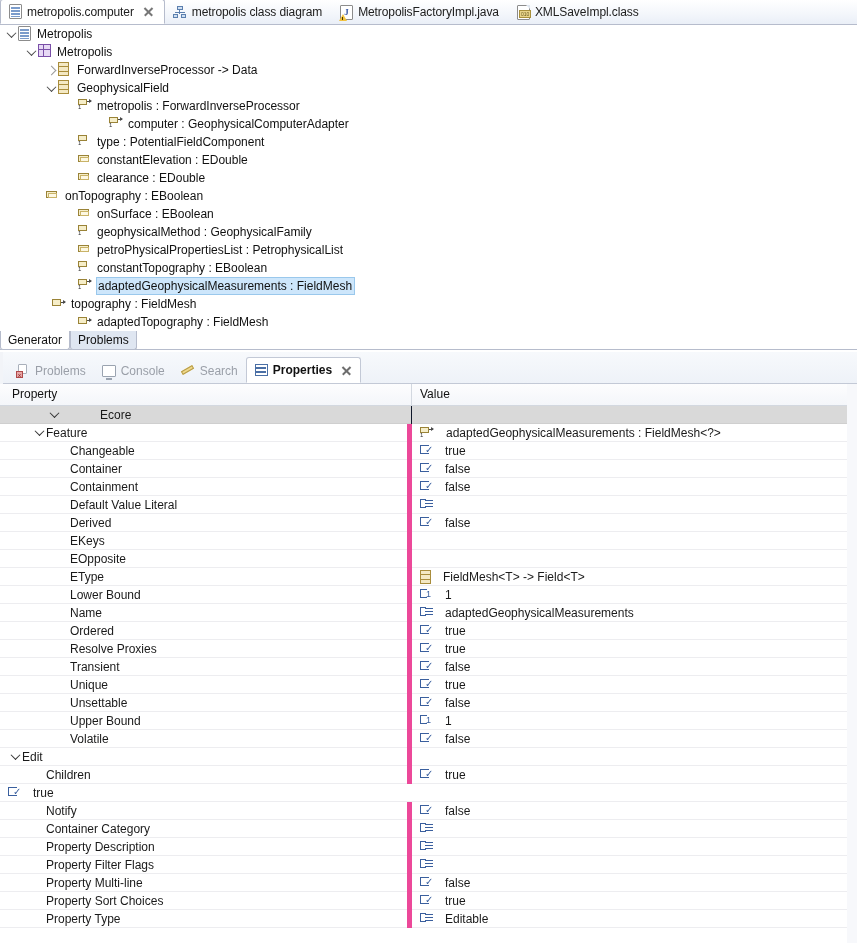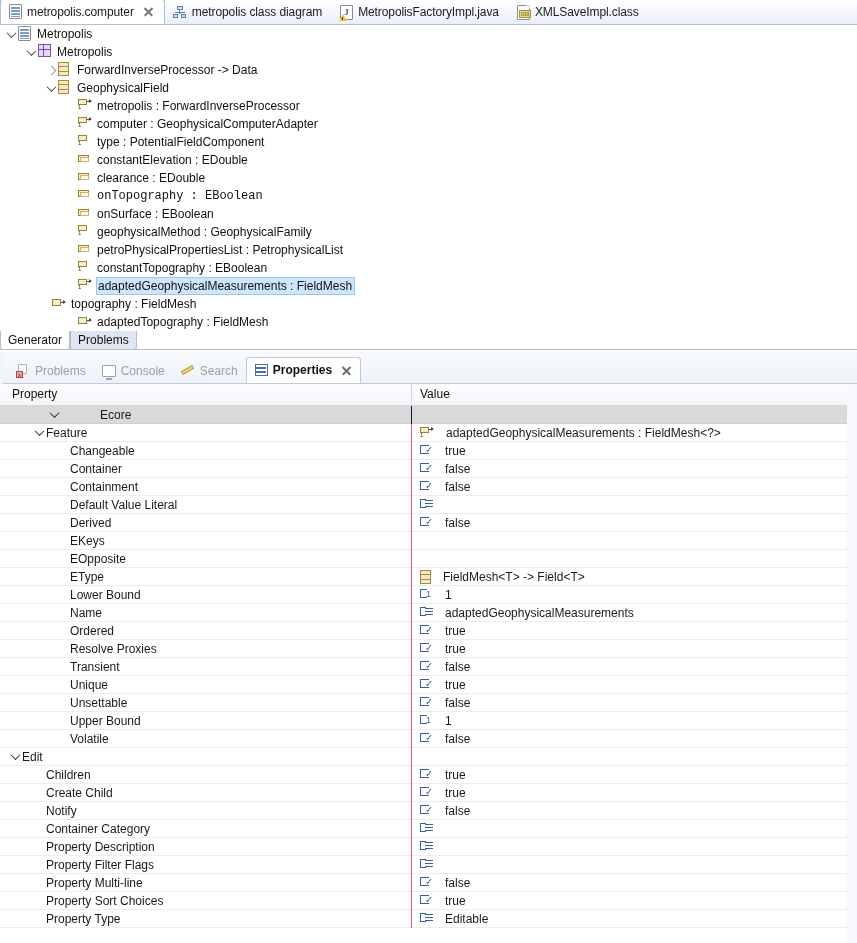--- a/index.html
+++ b/index.html
@@ -185,21 +185,21 @@
     border-bottom:1px solid #d3d8e0;
     font-size:12px; color:#111;
   }
   .ph-prop { width:412px; padding-left:12px; border-right:1px solid #d3d8e0; height:22px; line-height:21px;}
   .ph-val  { flex:1; padding-left:8px; height:22px; line-height:21px;}
 
   .prow { height:18px; display:flex; align-items:center; font-size:12px; color:#1a1a1a;
           border-bottom:1px solid #ededf0; }
   .prow.group { background:#d9d9d9; border-bottom:1px solid #cfcfcf; }
   .pcell-name { width:412px; height:18px; display:flex; align-items:center;
-                border-right:1px solid #ec4899; white-space:nowrap; }
+                border-right:5px solid #ec4899; white-space:nowrap; }
   .prow.group .pcell-name { border-right:1px solid #0f172a;gap:39px; }
   .pcell-val  { flex:1; height:18px; display:flex; align-items:center; gap:12px;
                 padding-left:8px; white-space:nowrap; }
   .p-ind { display:inline-block; }
   .p-tw { width:14px; height:18px; display:inline-flex; align-items:center; justify-content:center; flex:0 0 14px;}
   .p-tw .chev { width:7px;height:7px;border-right:1.6px solid #333;border-bottom:1.6px solid #333;
                 transform:rotate(45deg) translate(-1px,-1px); }
 
   
   .ic-bool{width:13px;height:11px;flex:0 0 13px;position:relative;}
@@ -280,41 +280,41 @@
           <span class="chev"></span>
         </span>
         <span class="tico"><span class="ic ic-cls"></span></span>
         <span class="txt">GeophysicalField</span>
       </div>
       <div class="trow" style="padding-left: 64px;">
         <span class="twist "></span>
         <span class="tico"><span class="ic ic-ref"><span class="bx"></span><span class="ar"></span><span class="one">1</span></span></span>
         <span class="txt">metropolis : ForwardInverseProcessor</span>
       </div>
-      <div class="trow" style="padding-left: 64px;">
+      <div class="trow" style="padding-left: 95px;">
         <span class="twist "></span>
         <span class="tico"><span class="ic ic-ref"><span class="bx"></span><span class="ar"></span><span class="one">1</span></span></span>
         <span class="txt">computer : GeophysicalComputerAdapter</span>
       </div>
       <div class="trow" style="padding-left: 64px;">
         <span class="twist "></span>
         <span class="tico"><span class="ic ic-ref noarrow"><span class="bx"></span><span class="one">1</span></span></span>
         <span class="txt">type : PotentialFieldComponent</span>
       </div>
       <div class="trow" style="padding-left: 64px;">
         <span class="twist "></span>
         <span class="tico"><span class="ic ic-attr"><span class="bx"></span></span></span>
         <span class="txt">constantElevation : EDouble</span>
       </div>
       <div class="trow" style="padding-left: 64px;">
         <span class="twist "></span>
         <span class="tico"><span class="ic ic-attr"><span class="bx"></span></span></span>
         <span class="txt">clearance : EDouble</span>
       </div>
-      <div class="trow" style="padding-left: 64px; font-family: Liberation Mono, monospace;">
+      <div class="trow" style="padding-left: 32px;">
         <span class="twist "></span>
         <span class="tico"><span class="ic ic-attr"><span class="bx"></span></span></span>
         <span class="txt">onTopography : EBoolean</span>
       </div>
       <div class="trow" style="padding-left: 64px;">
         <span class="twist "></span>
         <span class="tico"><span class="ic ic-attr"><span class="bx"></span></span></span>
         <span class="txt">onSurface : EBoolean</span>
       </div>
       <div class="trow" style="padding-left: 64px;">
@@ -667,25 +667,20 @@
           </div>
           <div class="pcell-val">
             <span class="ic ic-bool">
               <span class="fr"></span>
               <span class="ck">✓</span>
             </span>
             <span>true</span>
           </div>
         </div>
         <div class="prow">
-          <div class="pcell-name">
-            <span class="p-ind" style="width: 32px; display: inline-block;"></span>
-            <span class="p-tw"></span>
-            <span>Create Child</span>
-          </div>
           <div class="pcell-val">
             <span class="ic ic-bool">
               <span class="fr"></span>
               <span class="ck">✓</span>
             </span>
             <span>true</span>
           </div>
         </div>
         <div class="prow">
           <div class="pcell-name">

